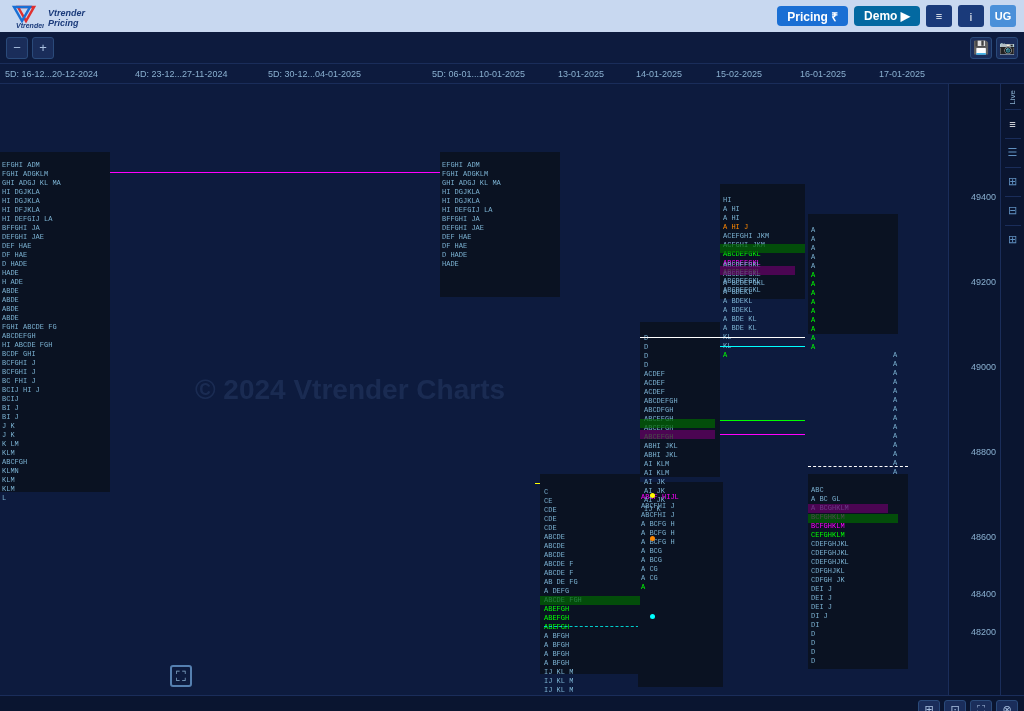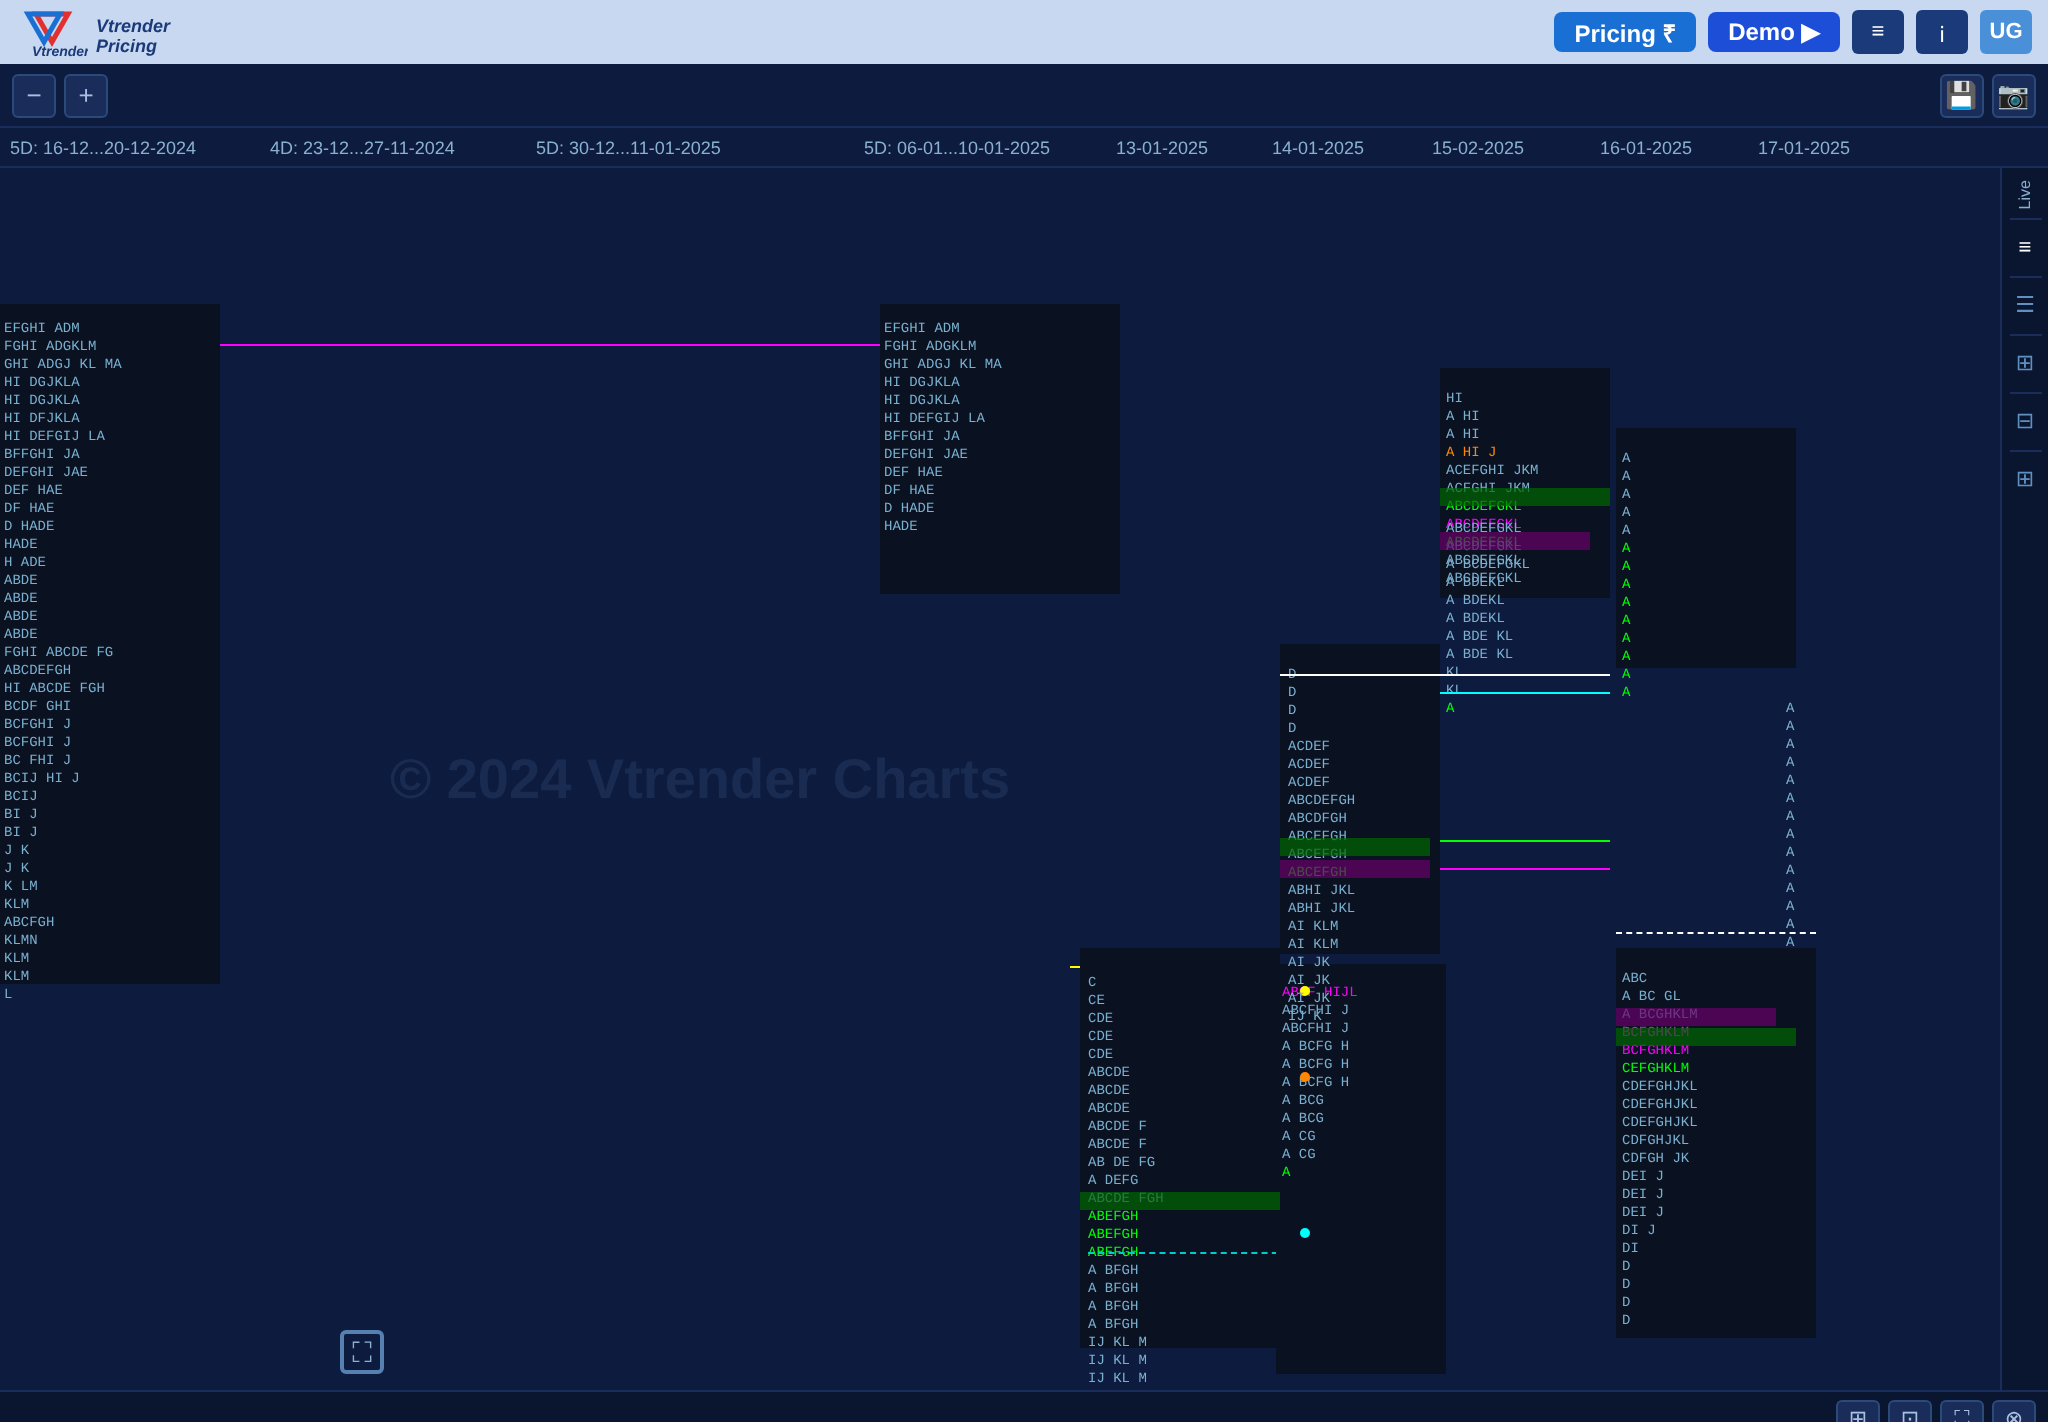--- a/index.html
+++ b/index.html
@@ -26,21 +26,21 @@
       height: 20px;
       border-radius: 4px;
       border: none;
       cursor: pointer;
       font-size: 12px;
       font-weight: bold;
       padding: 0 10px;
       display: flex; align-items: center; gap: 4px;
     }
     .pricing-btn { background: #1a6fd4; color: white; }
-    .demo-btn { background: #1d4ed8; color: white; }
+    .demo-btn { background: #0369a1; color: white; }
     .icon-btn {
       width: 26px; height: 22px;
       background: #1a3a7a;
       color: white;
       border: none;
       border-radius: 3px;
       cursor: pointer;
       font-size: 11px;
       display: flex; align-items: center; justify-content: center;
     }
@@ -294,35 +294,45 @@
   <button class="toolbar-btn">+</button>
   <div id="toolbar-right">
     <button class="toolbar-btn">💾</button>
     <button class="toolbar-btn">📷</button>
   </div>
 </div>
 
 <div id="date-header">
   <span class="date-label" style="left:5px">5D: 16-12...20-12-2024</span>
   <span class="date-label" style="left:135px">4D: 23-12...27-11-2024</span>
-  <span class="date-label" style="left:268px">5D: 30-12...11-01-2025</span>
+  <span class="date-label" style="left:268px">5D: 30-12...04-01-2025</span>
   <span class="date-label" style="left:432px">5D: 06-01...10-01-2025</span>
   <span class="date-label" style="left:558px">13-01-2025</span>
   <span class="date-label" style="left:636px">14-01-2025</span>
   <span class="date-label" style="left:716px">15-02-2025</span>
   <span class="date-label" style="left:800px">16-01-2025</span>
   <span class="date-label" style="left:879px">17-01-2025</span>
 </div>
 
 <div id="chart-area">
 
   <div id="watermark">© 2024 Vtrender Charts</div>
 
   <div class="h-line-magenta chart-hline magenta" style="top:88px; width:440px;"></div>
 
+  <div id="price-scale" style="right:0; width:52px;">
+    <div class="price-tick" style="top:108px;">49400</div>
+    <div class="price-tick" style="top:193px;">49200</div>
+    <div class="price-tick" style="top:278px;">49000</div>
+    <div class="price-tick" style="top:363px;">48800</div>
+    <div class="price-tick" style="top:448px;">48600</div>
+    <div class="price-tick" style="top:505px;">48400</div>
+    <div class="price-tick" style="top:543px;">48200</div>
+
+  </div>
 
   <div class="profile-box" style="left:0; top:68px; width:110px; height:340px;"></div>
   <div class="text-block" style="left:2px; top:68px;">
 EFGHI ADM
 FGHI ADGKLM
 GHI ADGJ KL MA
 HI DGJKLA
 HI DGJKLA
 HI DFJKLA
 HI DEFGIJ LA

